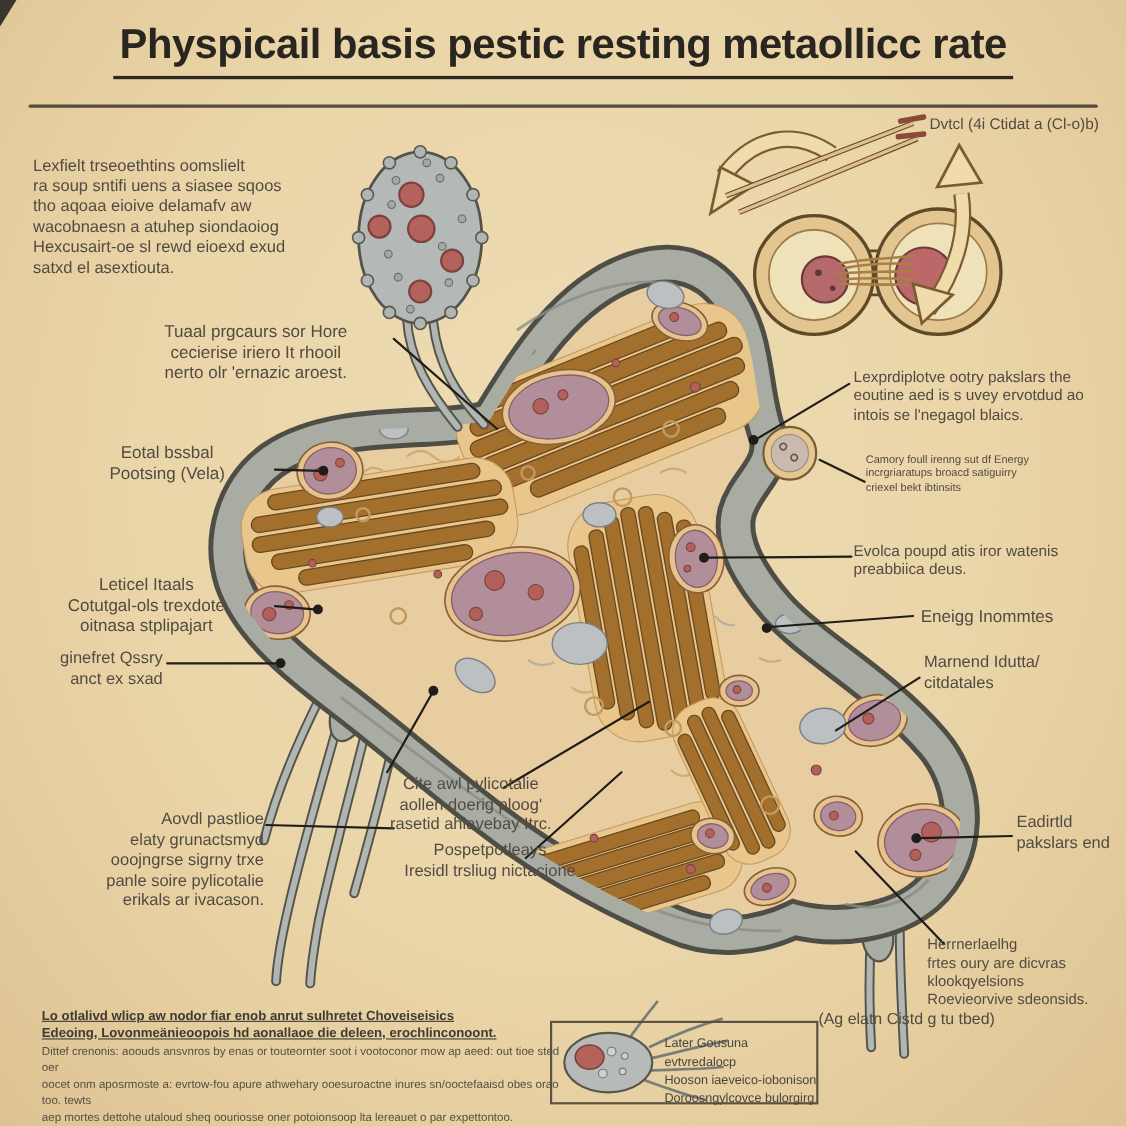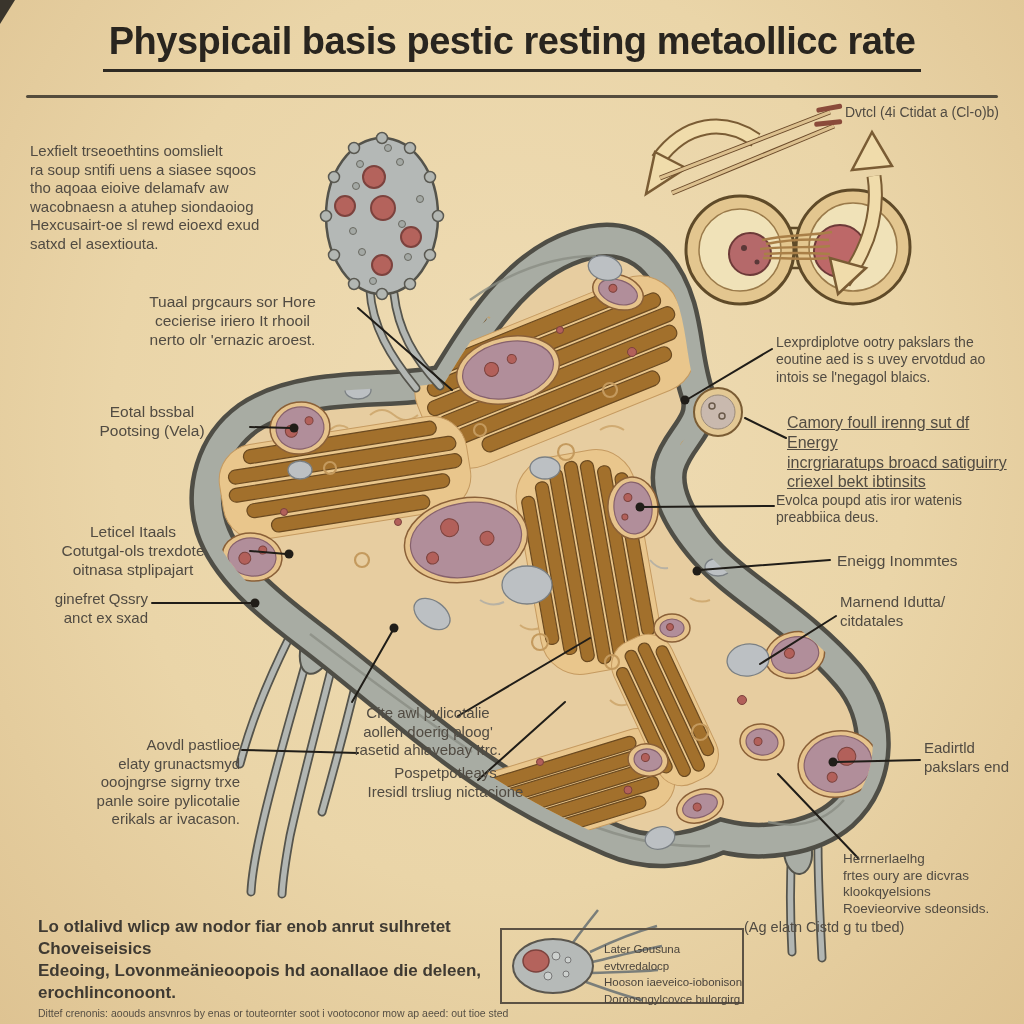--- a/index.html
+++ b/index.html
@@ -7,21 +7,21 @@
     background:radial-gradient(ellipse at 50% 42%, #efdcb4 0%, #ead5a8 55%, #dec392 100%);
     font-family:"Liberation Sans", sans-serif;color:#4b453d;}
   #art{position:absolute;left:0;top:0;z-index:1;}
   .lbl{position:absolute;z-index:3;white-space:pre-line;line-height:1.24;color:#514b42;}
   .c{text-align:center}.r{text-align:right}
   #title-wrap{position:absolute;top:20px;left:0;width:1024px;text-align:center;z-index:3;}
   #title-wrap span{font-size:38px;font-weight:bold;letter-spacing:-0.5px;color:#29251f;
     border-bottom:3px solid #2e2a23;padding:0 6px 7px 6px;text-align:right;}
   #title-rule{position:absolute;top:95px;left:26px;width:972px;height:3px;background:#3b352b;opacity:.85;z-index:3;border-radius:2px;}
   #footer{position:absolute;left:38px;top:916px;width:480px;z-index:3;}
-  #footer .b{font-weight:bold;font-size:17px;color:#3f3a32;line-height:1.3;white-space:pre-line;}
+  #footer .b{font-weight:bold;font-size:12px;color:#3f3a32;line-height:1.3;white-space:pre-line;text-decoration:underline;}
   #footer .body{font-size:10.5px;line-height:1.42;margin-top:2px;color:#564f44;white-space:pre-line;}
   #legend-box{position:absolute;left:500px;top:928px;width:240px;height:72px;border:2px solid #5c5244;z-index:2;}
   #legend-caption{position:absolute;left:604px;top:941px;width:140px;font-size:11.5px;line-height:1.45;
     color:#4a443c;white-space:pre-line;z-index:3;}
   
   .ring{fill:#e6c38c;stroke:#8a6038;stroke-width:1.5}
   .nbody{fill:#b18e9a;stroke:#86616c;stroke-width:1.2}
   .ndot{fill:#b2605a;stroke:#7c423d;stroke-width:1}
   .gray{fill:#bcc0c3;stroke:#7b8084;stroke-width:1.3}
   .ves{fill:none;stroke:#c49a5e;stroke-width:2.2}
@@ -414,21 +414,21 @@
 erikals ar ivacason.</div>
 <div class="lbl c" style="left:318px;top:704px;width:220px;font-size:15px;">Cite awl pylicotalie
 aollen doerig ploog'
 rasetid ahiavebay Itrc.</div>
 <div class="lbl c" style="left:338px;top:764px;width:215px;font-size:15px;">Pospetpotleays
 Iresidl trsliug nictacione</div>
 <div class="lbl" style="left:845px;top:104px;width:175px;font-size:14px;">Dvtcl (4i Ctidat a (Cl-o)b)</div>
 <div class="lbl" style="left:776px;top:334px;width:245px;font-size:14px;">Lexprdiplotve ootry pakslars the
 eoutine aed is s uvey ervotdud ao
 intois se l'negagol blaics.</div>
-<div class="lbl" style="left:787px;top:413px;width:235px;font-size:16px;text-decoration:underline;">Camory foull irenng sut df Energy
+<div class="lbl" style="left:787px;top:413px;width:235px;font-size:10px;">Camory foull irenng sut df Energy
 incrgriaratups broacd satiguirry
 criexel bekt ibtinsits</div>
 <div class="lbl" style="left:776px;top:492px;width:240px;font-size:14px;">Evolca poupd atis iror watenis
 preabbiica deus.</div>
 <div class="lbl" style="left:837px;top:551px;width:180px;font-size:15.5px;">Eneigg Inommtes</div>
 <div class="lbl" style="left:840px;top:593px;width:175px;font-size:15px;">Marnend Idutta/
 citdatales</div>
 <div class="lbl" style="left:924px;top:739px;width:95px;font-size:15px;">Eadirtld
 pakslars end</div>
 <div class="lbl" style="left:843px;top:851px;width:180px;font-size:13.5px;">Herrnerlaelhg

